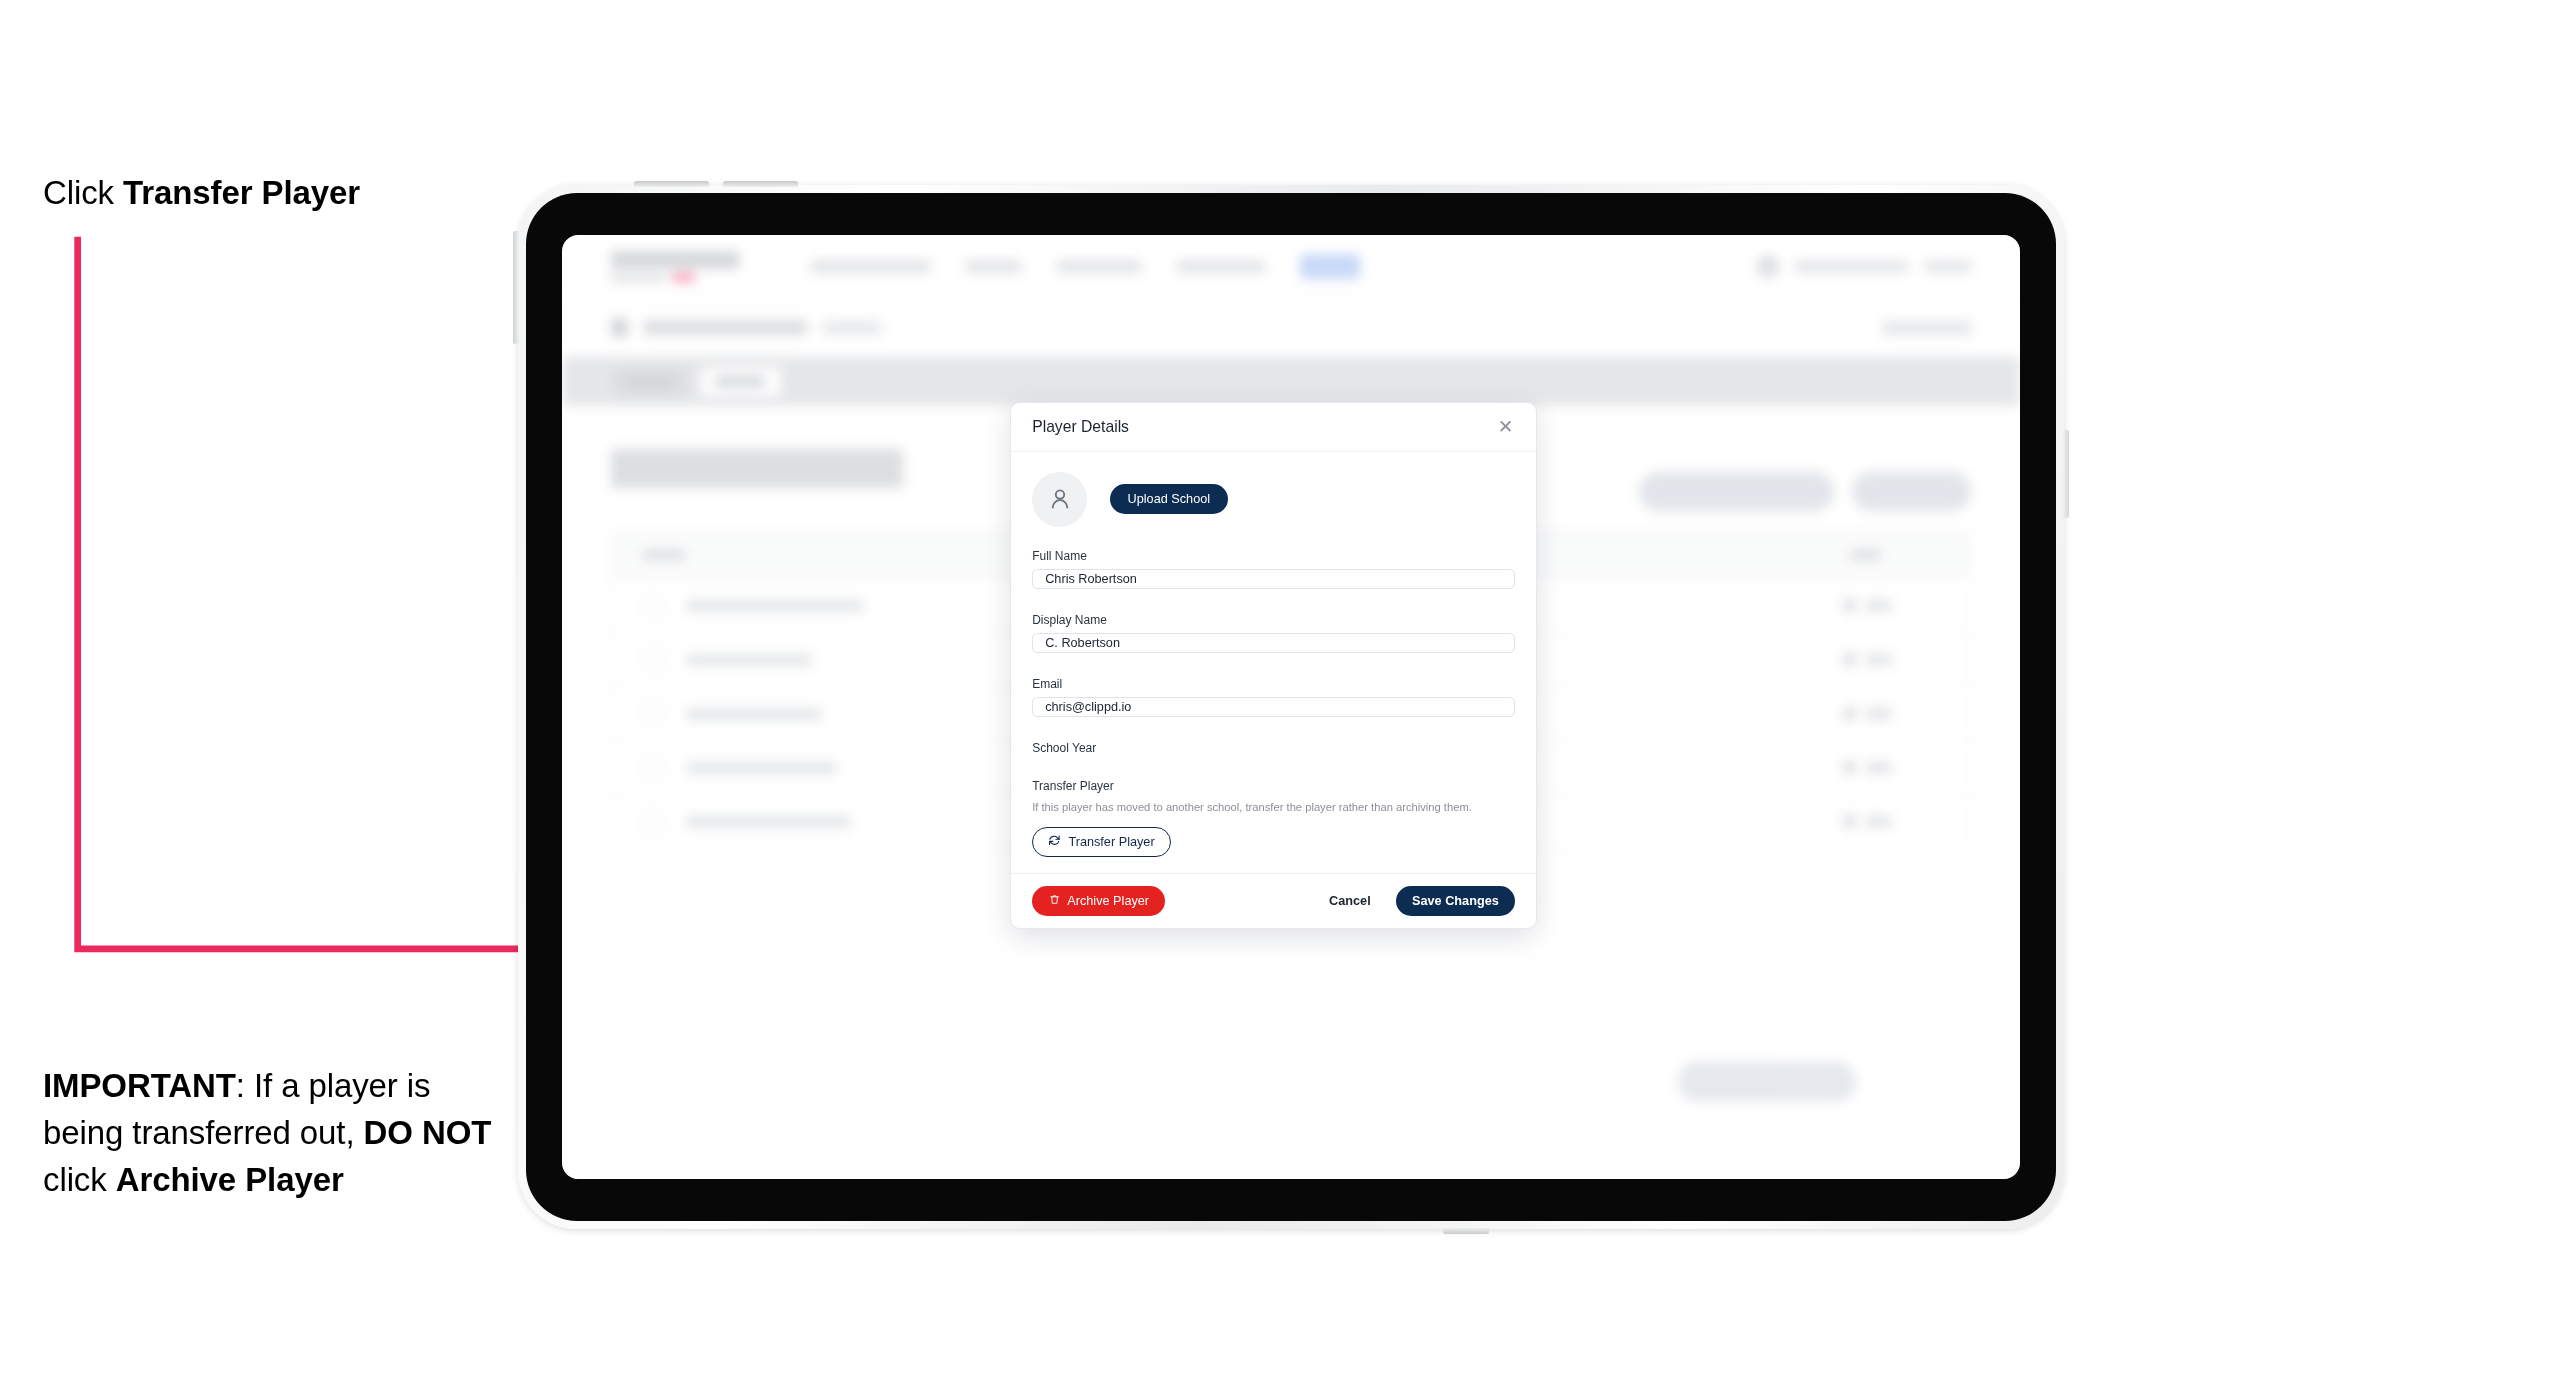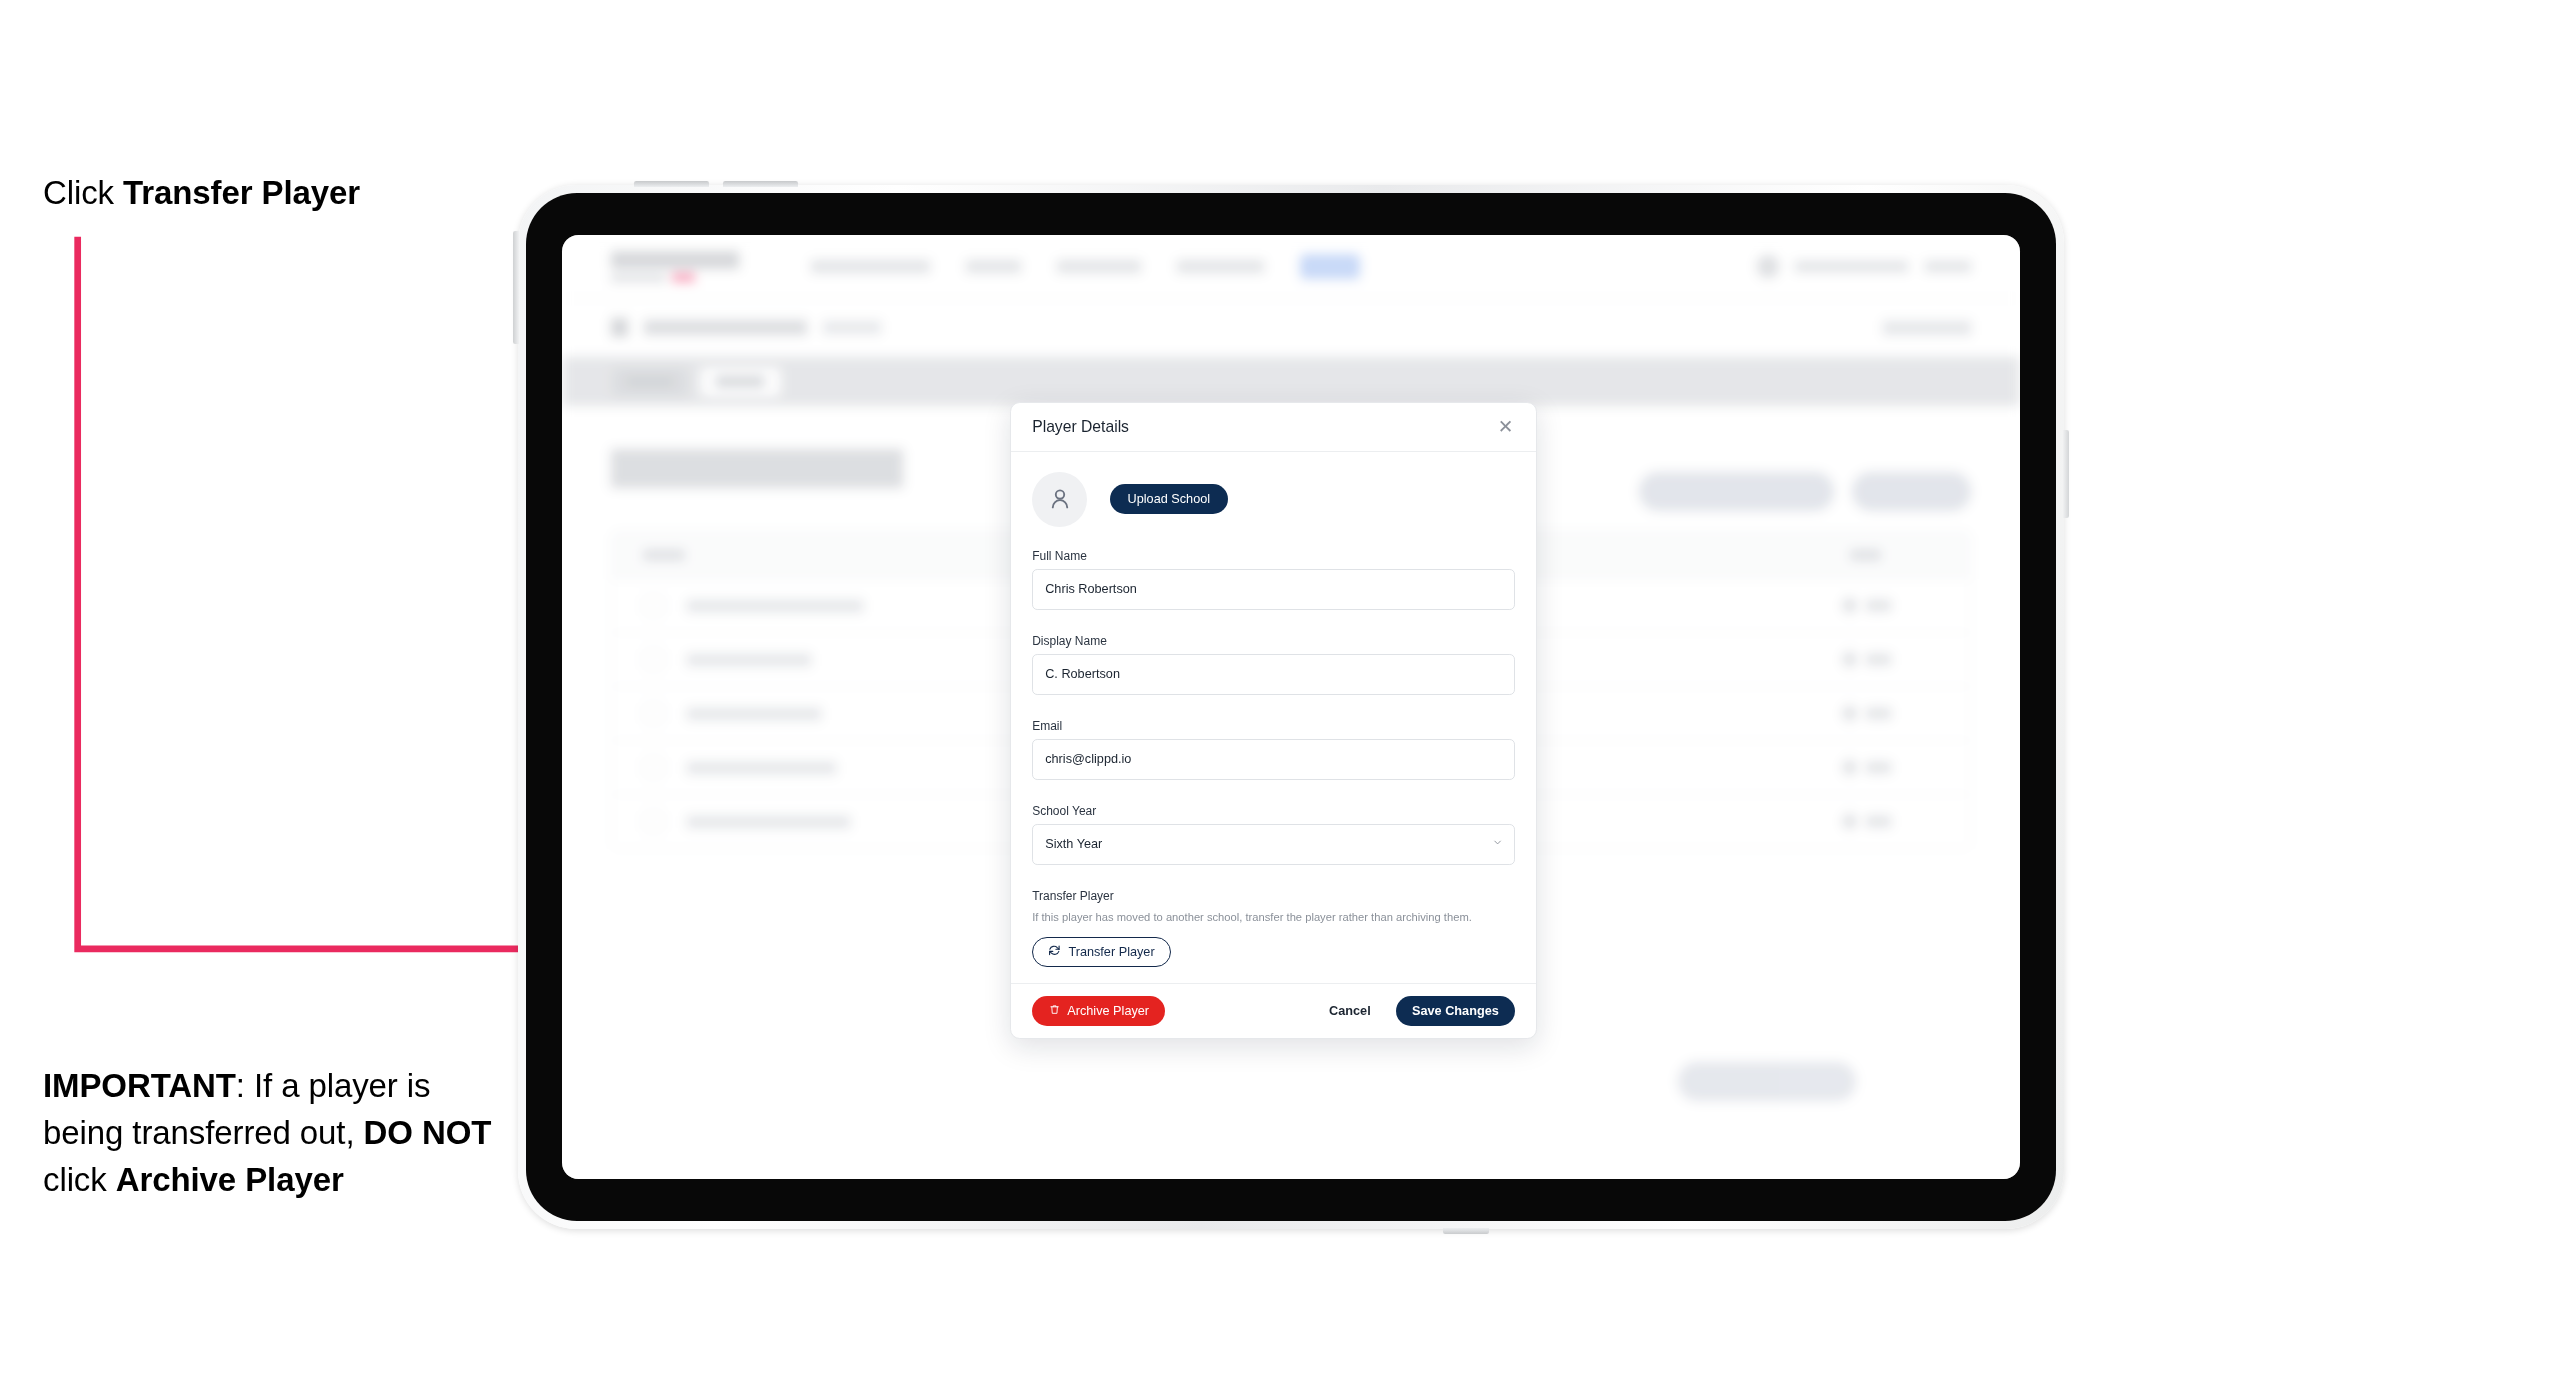--- a/index.html
+++ b/index.html
@@ -265,21 +265,21 @@
 
   .field { margin-bottom: 24px; }
   .field-label {
     display: block;
     font-size: 12px;
     color: #2b3441;
     margin-bottom: 6px;
   }
   .field-input {
     width: 100%;
-    height: 41px;
+    height: 20px;
     border: 0.7px solid #dfe2e6;
     border-radius: 5.2px;
     padding: 0 12px;
     font-size: 12.7px;
     color: #1b2430;
     background: #ffffff;
     font-family: "Liberation Sans", sans-serif;
   }
   .select-wrap { position: relative; }
   .select-wrap .chev {
@@ -515,28 +515,20 @@
               <input class="field-input" type="text" value="C. Robertson" style="">
             </div>
 
             <div class="field">
               <label class="field-label">Email</label>
               <input class="field-input" type="text" value="chris@clippd.io" style="">
             </div>
 
             <div class="field">
               <label class="field-label">School Year</label>
-              <div class="select-wrap">
-                <input class="field-input" type="text" readonly="" value="Sixth Year" style="">
-                <span class="chev">
-                  <svg width="11.2" height="11.2" viewBox="0 0 24 24" fill="none" stroke="#8b9099" stroke-width="2" stroke-linecap="round" stroke-linejoin="round">
-                    <polyline points="6 9 12 15 18 9"></polyline>
-                  </svg>
-                </span>
-              </div>
             </div>
 
             <div id="transfer-block">
               <div id="transfer-title">Transfer Player</div>
               <div id="transfer-desc">If this player has moved to another school, transfer the player rather than archiving them.</div>
               <button id="transfer-player-btn">
                 <span>
                   <svg width="12.7" height="12.7" viewBox="0 0 24 24" fill="none" stroke="#13294b" stroke-width="2.1" stroke-linecap="round" stroke-linejoin="round">
                     <polyline points="21 4 21 10 15 10"></polyline>
                     <polyline points="3 20 3 14 9 14"></polyline>

